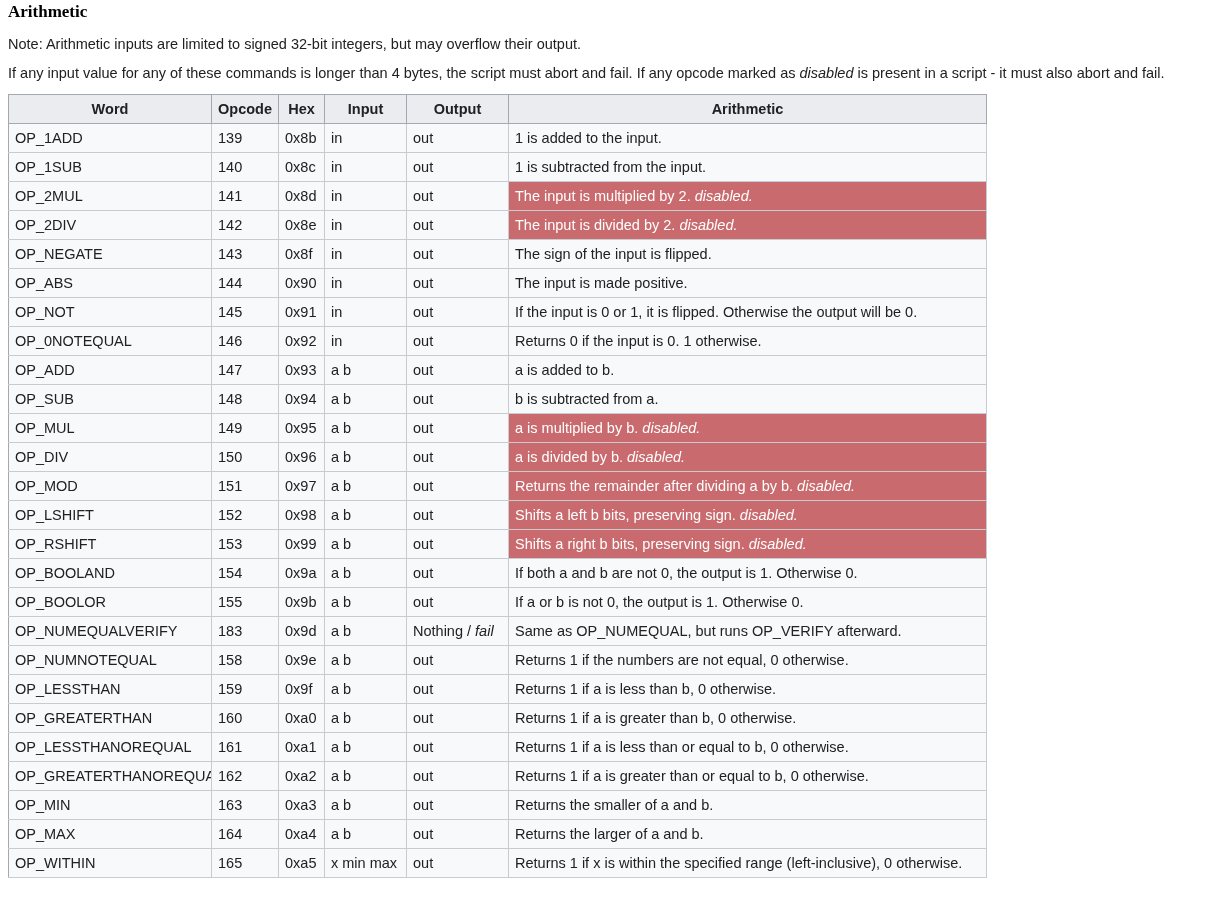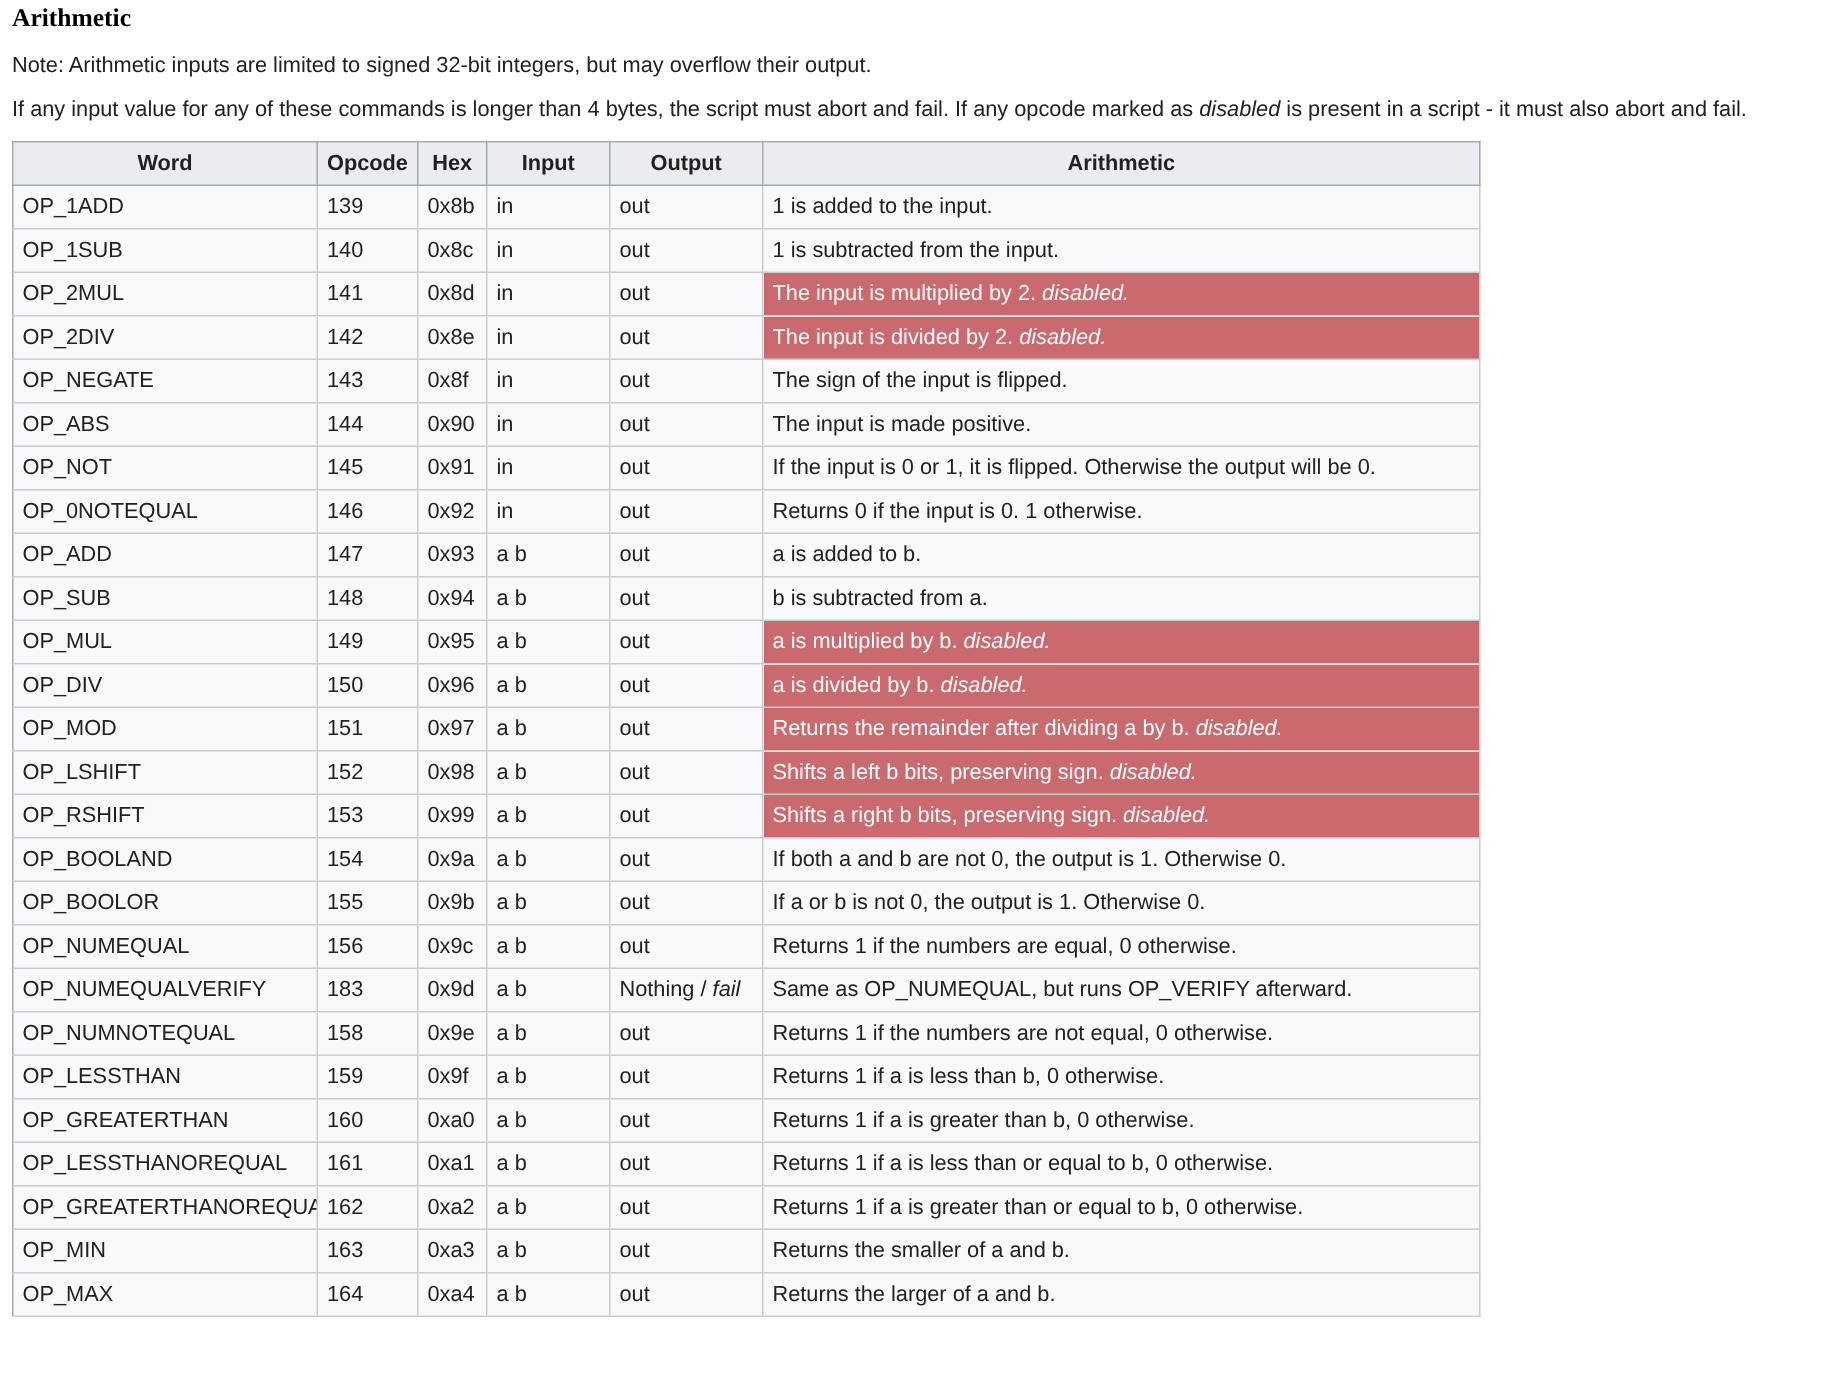--- a/index.html
+++ b/index.html
@@ -222,28 +222,20 @@
         </tr>
         <tr>
           <td>OP_BOOLOR</td>
           <td>155</td>
           <td>0x9b</td>
           <td>a b</td>
           <td>out</td>
           <td>If a or b is not 0, the output is 1. Otherwise 0.</td>
         </tr>
         <tr>
-          <td>OP_NUMEQUAL</td>
-          <td>156</td>
-          <td>0x9c</td>
-          <td>a b</td>
-          <td>out</td>
-          <td>Returns 1 if the numbers are equal, 0 otherwise.</td>
-        </tr>
-        <tr>
           <td>OP_NUMEQUALVERIFY</td>
           <td>183</td>
           <td>0x9d</td>
           <td>a b</td>
           <td>Nothing / <i>fail</i></td>
           <td>Same as OP_NUMEQUAL, but runs OP_VERIFY afterward.</td>
         </tr>
         <tr>
           <td>OP_NUMNOTEQUAL</td>
           <td>158</td>
@@ -293,16 +285,24 @@
           <td>Returns the smaller of a and b.</td>
         </tr>
         <tr>
           <td>OP_MAX</td>
           <td>164</td>
           <td>0xa4</td>
           <td>a b</td>
           <td>out</td>
           <td>Returns the larger of a and b.</td>
         </tr>
+        <tr>
+          <td>OP_WITHIN</td>
+          <td>165</td>
+          <td>0xa5</td>
+          <td>x min max</td>
+          <td>out</td>
+          <td>Returns 1 if x is within the specified range (left-inclusive), 0 otherwise.</td>
+        </tr>
       </tbody>
   </table>
 
 </div>
 
 </body></html>

